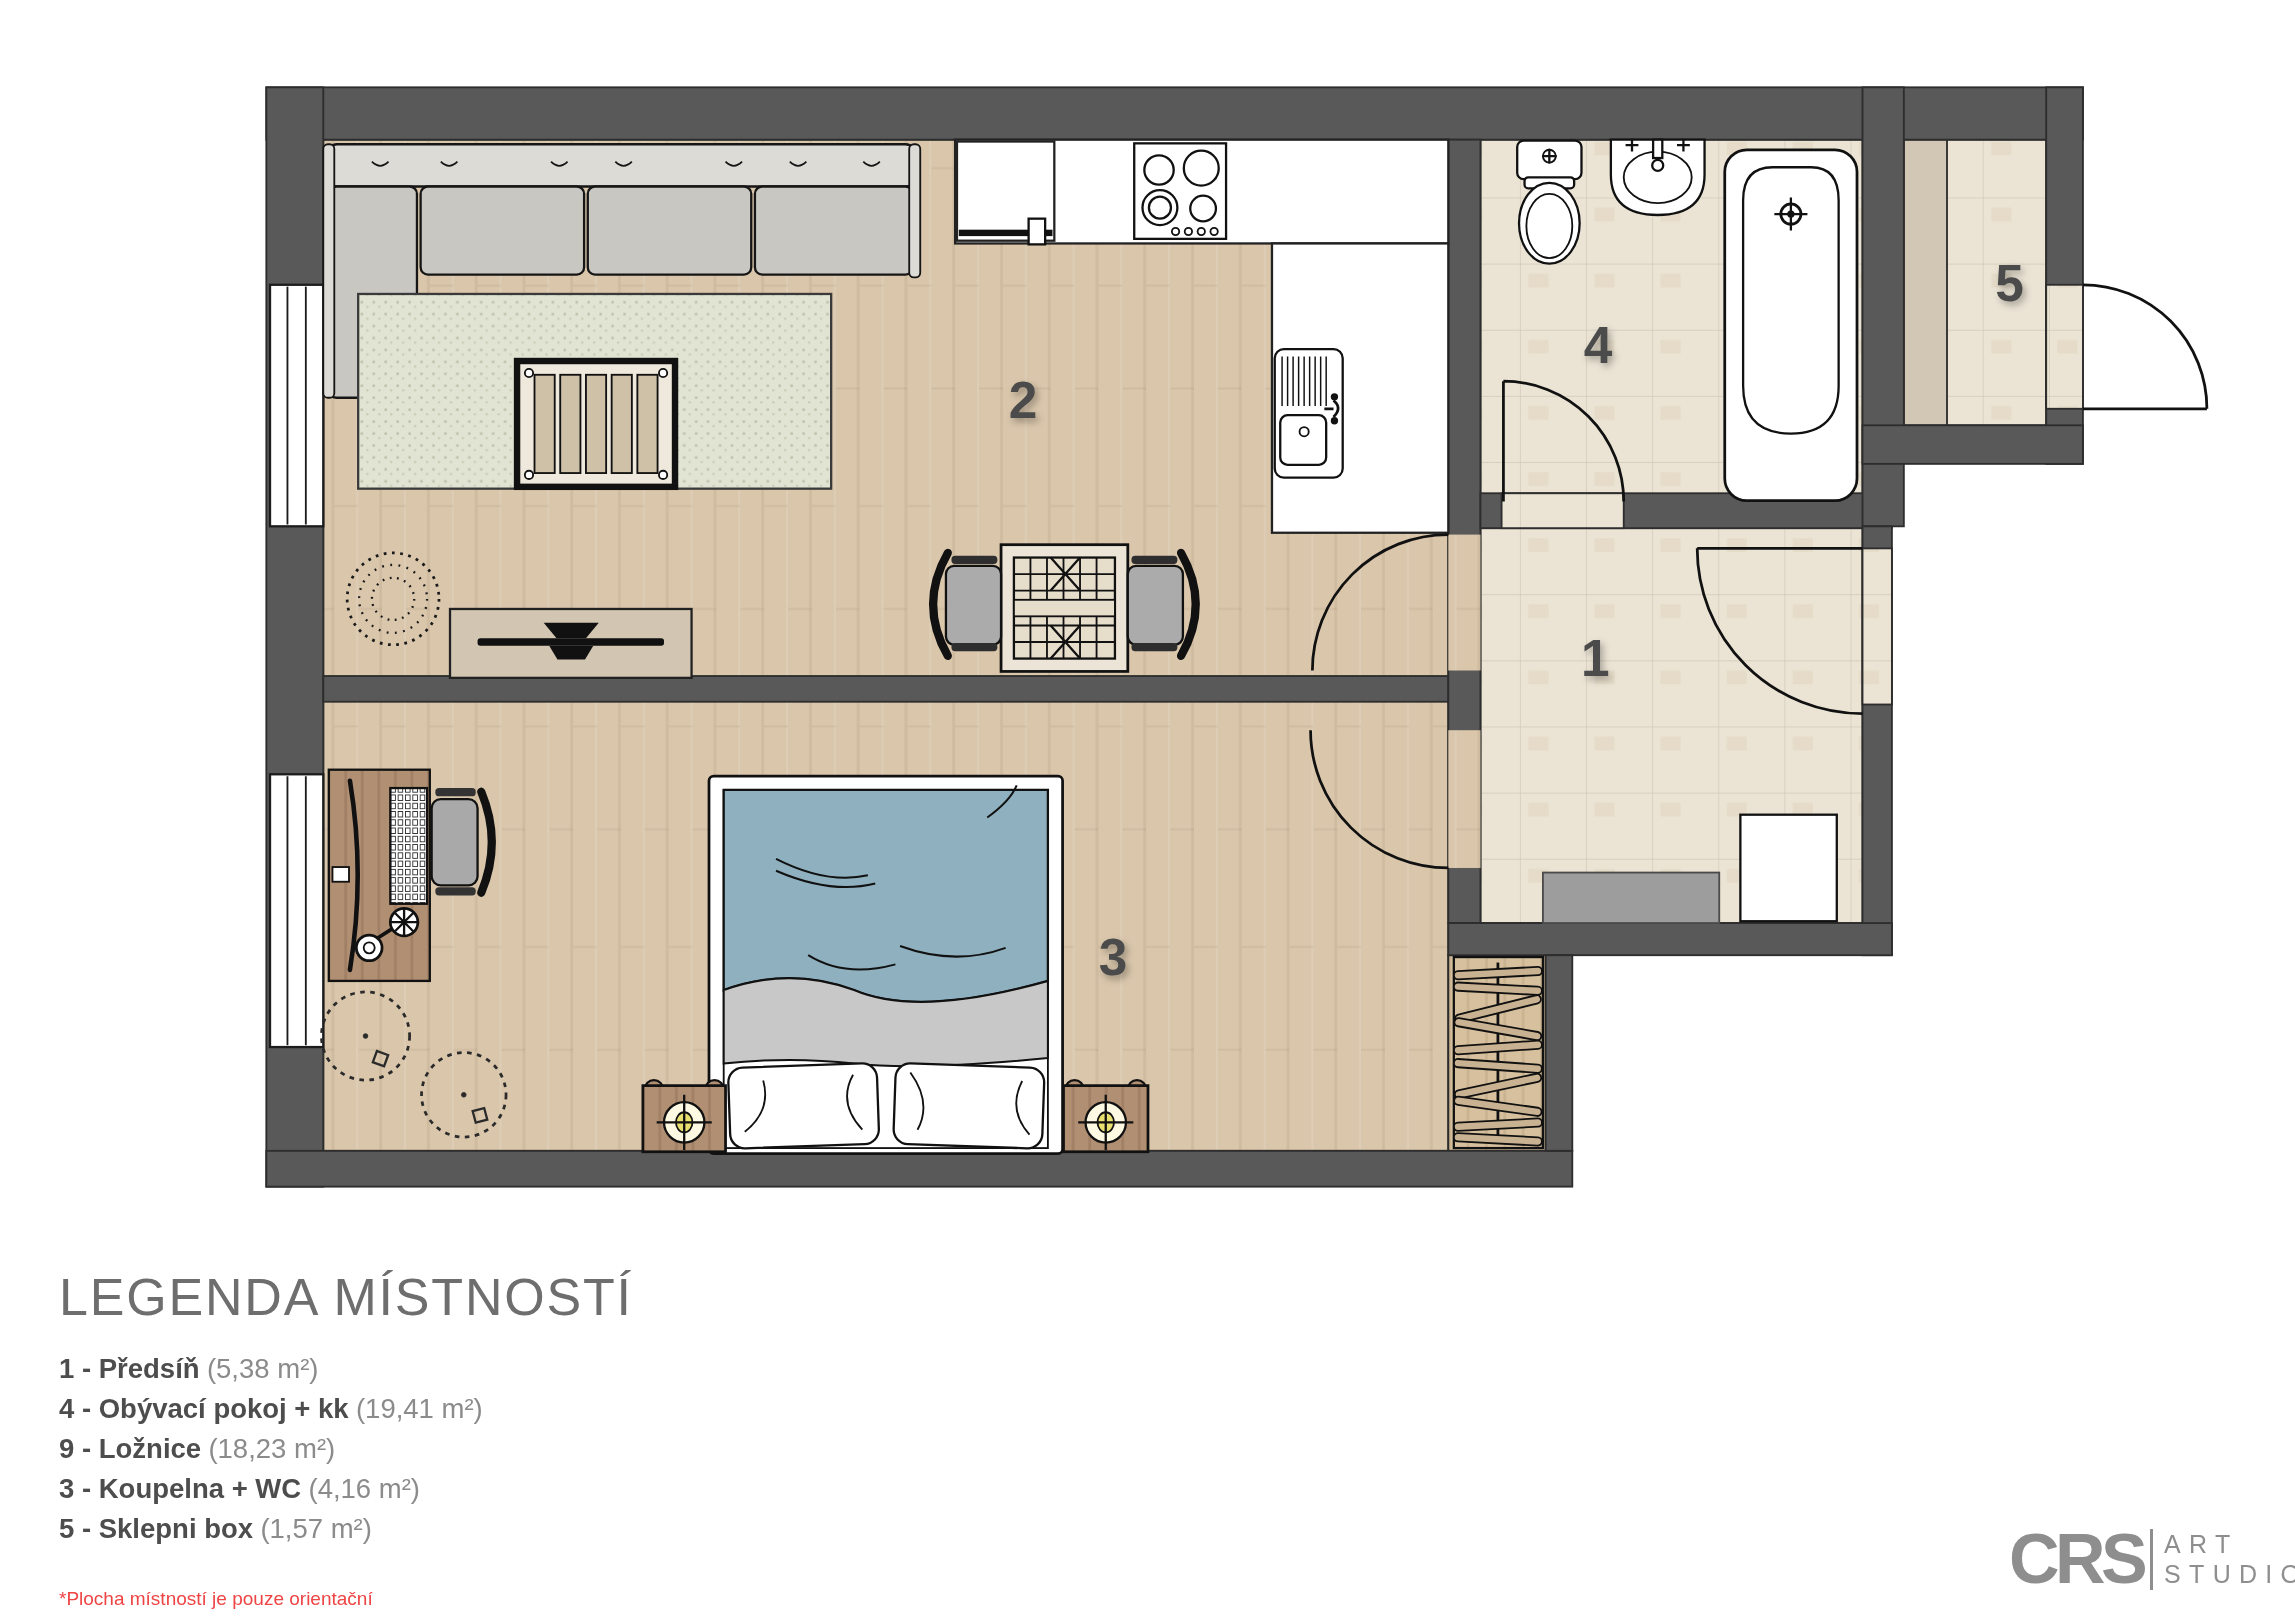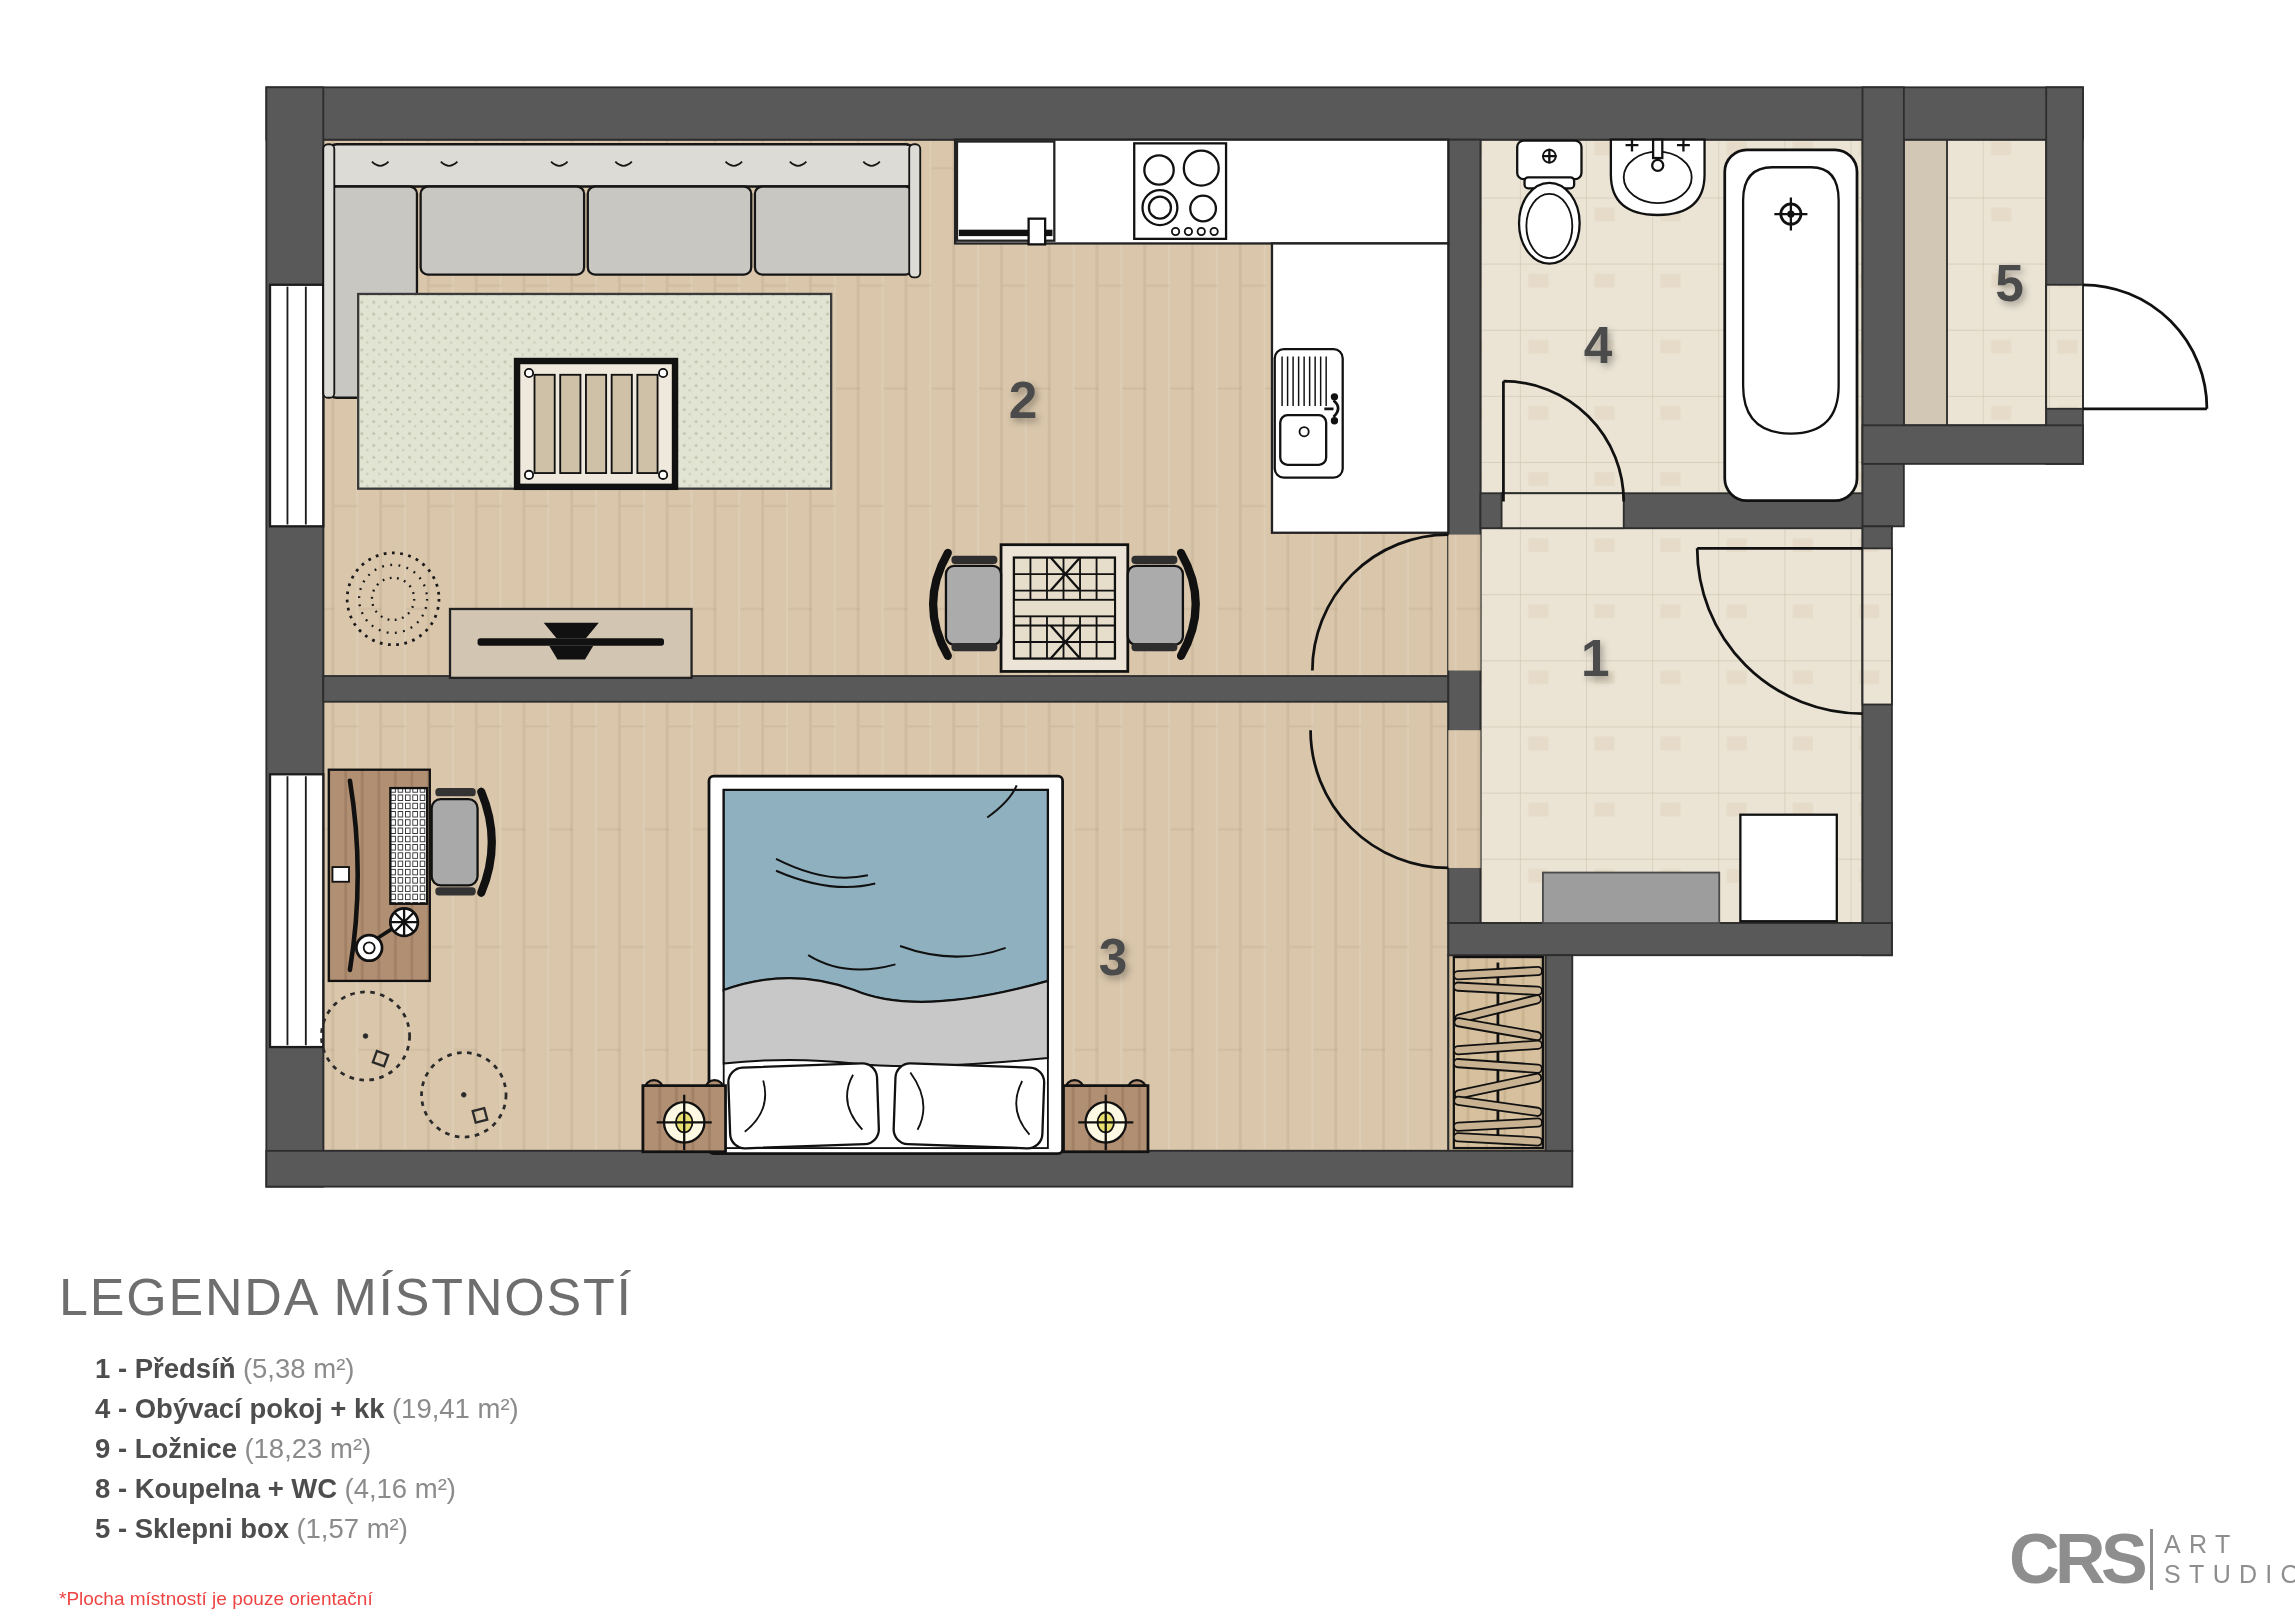--- a/index.html
+++ b/index.html
@@ -2,21 +2,21 @@
 <html style="font-size:14.7px"><head>
 <meta charset="utf-8">
 <style>
   html,body{margin:0;padding:0;background:#ffffff;}
   .page{position:relative;width:2296px;height:1623px;background:#ffffff;overflow:hidden;
         font-family:"Liberation Sans", sans-serif;}
   .plan-svg{position:absolute;left:0;top:0;}
   
   .legend{position:absolute;left:59px;top:1267px;}
   .legend-title{font-size:52px;color:#6e6e6e;letter-spacing:1.8px;font-weight:400;}
-  .legend-items{margin-top:22px;margin-left:36px;}
+  .legend-items{margin-top:22px;}
   .legend-item{font-size:27.5px;line-height:40px;white-space:nowrap;}
   .l-label{font-weight:bold;color:#4d4d4d;}
   .l-area{color:#8b8b8b;font-weight:400;margin-left:7.3px;}
   .legend-footnote{margin-top:39px;font-size:19px;color:#ef4444;}
   
   .logo{position:absolute;left:2009px;top:1524px;display:flex;align-items:center;color:#8e8e8e;}
   .logo-abbr{font-size:70px;font-weight:bold;letter-spacing:-4.6px;line-height:1;}
   .logo-divider{width:2.8px;height:61px;background:#8e8e8e;margin:0 11px 0 7.3px;}
   .logo-words{display:flex;flex-direction:column;justify-content:center;}
   .logo-word{font-size:25px;letter-spacing:8.3px;line-height:30px;font-weight:400;}
@@ -326,21 +326,21 @@
     <div class="legend-item">
       <span class="l-label">1 - Předsíň</span><span class="l-area">(5,38 m²)</span>
     </div>
     <div class="legend-item">
       <span class="l-label">4 - Obývací pokoj + kk</span><span class="l-area">(19,41 m²)</span>
     </div>
     <div class="legend-item">
       <span class="l-label">9 - Ložnice</span><span class="l-area">(18,23 m²)</span>
     </div>
     <div class="legend-item">
-      <span class="l-label">8 - Koupelna + WC</span><span class="l-area">(4,16 m²)</span>
+      <span class="l-label">3 - Koupelna + WC</span><span class="l-area">(4,16 m²)</span>
     </div>
     <div class="legend-item">
       <span class="l-label">5 - Sklepni box</span><span class="l-area">(1,57 m²)</span>
     </div>
   </div>
   <div class="legend-footnote">*Plocha místností je pouze orientační</div>
 </div>
 
 <div class="logo">
   <div class="logo-abbr">CRS</div>

